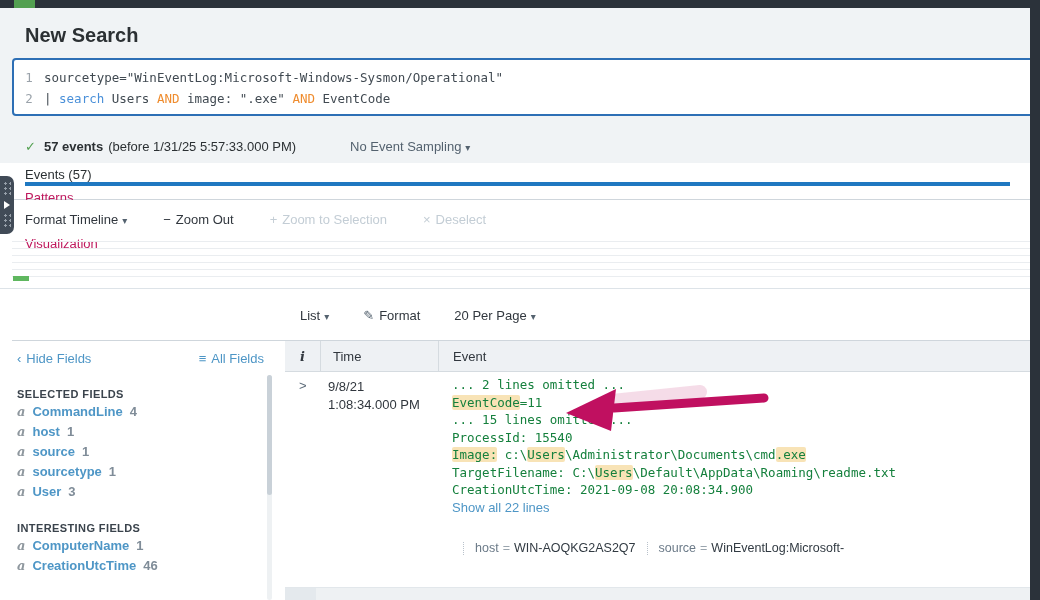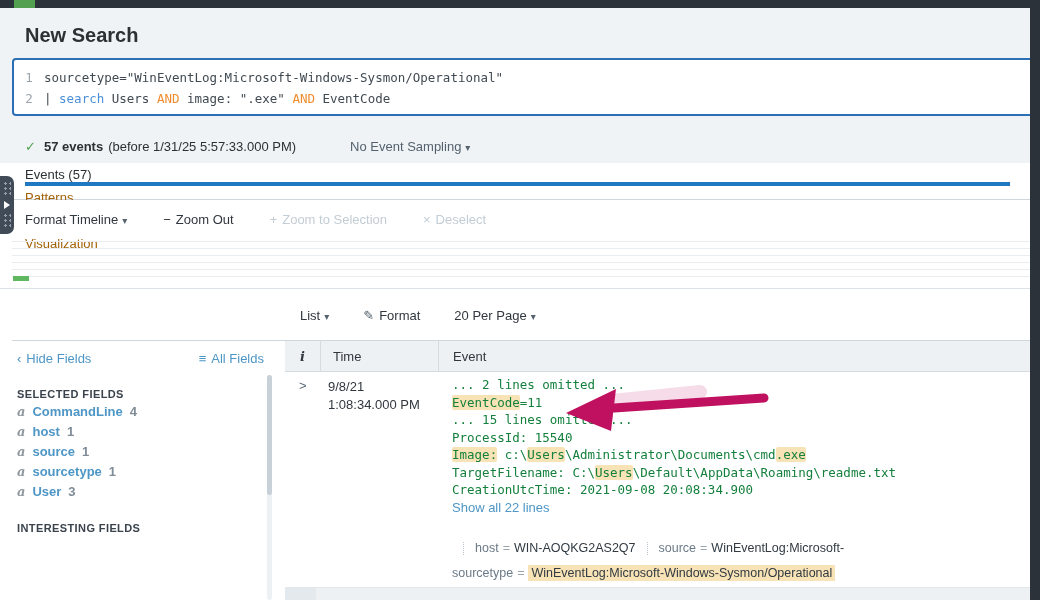--- a/index.html
+++ b/index.html
@@ -26,21 +26,21 @@
   .count-bar{position:absolute;left:0;top:130px;width:100%;height:33px;display:flex;align-items:center;padding-left:25px;box-sizing:border-box;}
   .check{color:var(--green);margin-right:8px;font-size:13px;}
   .count-strong{font-weight:bold;color:#2b3033;margin-right:5px;}
   .count-qual{color:#2b3033;}
   .sampling{margin-left:54px;color:#54626f;cursor:pointer;}
   .caret{font-size:10px;margin-left:4px;color:#54626f;}
 
   
   .tabs{position:absolute;left:0;top:163px;width:100%;height:37px;background:#fff;border-bottom:1px solid #cfd6dc;
         display:flex;align-items:stretch;padding-left:25px;box-sizing:border-box;flex-direction:column;}
-  .tab{display:flex;align-items:center;margin-right:30px;color:#a16207;cursor:pointer;border-bottom:4px solid transparent;box-sizing:border-box;padding-top:4px;}
+  .tab{display:flex;align-items:center;margin-right:30px;color:#be185d;cursor:pointer;border-bottom:4px solid transparent;box-sizing:border-box;padding-top:4px;}
   .tab.active{color:#2b3033;border-bottom-color:var(--accent_blue);}
 
   
   .handle{position:absolute;left:0;top:176px;width:14px;height:58px;background:#414b57;border-radius:0 7px 7px 0;z-index:50;cursor:pointer;}
   .handle .dots{position:absolute;left:3px;width:8px;height:16px;
        background-image:radial-gradient(#97a0aa 1px, transparent 1.3px);background-size:5px 5px;}
   .handle .dots.top{top:5px;} .handle .dots.bot{bottom:5px;}
   .handle .play{position:absolute;left:4px;top:25px;width:0;height:0;border-left:6px solid #fff;
        border-top:4px solid transparent;border-bottom:4px solid transparent;}
 
@@ -192,20 +192,24 @@
     </div>
     <div class="sb-sec">SELECTED FIELDS</div>
     <div>
         <div class="field-item"><span class="f-a">a</span><span class="f-name">CommandLine</span><span class="f-count">4</span></div>
         <div class="field-item"><span class="f-a">a</span><span class="f-name">host</span><span class="f-count">1</span></div>
         <div class="field-item"><span class="f-a">a</span><span class="f-name">source</span><span class="f-count">1</span></div>
         <div class="field-item"><span class="f-a">a</span><span class="f-name">sourcetype</span><span class="f-count">1</span></div>
         <div class="field-item"><span class="f-a">a</span><span class="f-name">User</span><span class="f-count">3</span></div>
       </div>
     <div class="sb-sec second">INTERESTING FIELDS</div>
+    <div>
+        <div class="field-item"><span class="f-a">a</span><span class="f-name">ComputerName</span><span class="f-count">1</span></div>
+        <div class="field-item"><span class="f-a">a</span><span class="f-name">CreationUtcTime</span><span class="f-count">46</span></div>
+      </div>
     <div class="sb-scroll">
         <div class="sb-thumb"></div>
       </div>
   </div>
 
   <div class="tbl-header">
     <div class="th-i">i</div>
     <div class="th-time">Time</div>
     <div class="th-event">Event</div>
   </div>
@@ -217,23 +221,20 @@
       <div>1:08:34.000 PM</div>
     </div>
     <div class="row-event"><div class="ev-line"><span>... 2 lines omitted ...</span></div><div class="ev-line"><span class="hl">EventCode</span><span>=11</span></div><div class="ev-line"><span>... 15 lines omitted ...</span></div><div class="ev-line"><span>ProcessId: 15540</span></div><div class="ev-line"><span class="hl">Image:</span><span> c:\</span><span class="hl">Users</span><span>\Administrator\Documents\cmd</span><span class="hl">.exe</span></div><div class="ev-line"><span>TargetFilename: C:\</span><span class="hl">Users</span><span>\Default\AppData\Roaming\readme.txt</span></div><div class="ev-line"><span>CreationUtcTime: 2021-09-08 20:08:34.900</span></div></div>
     <div class="show-all">Show all 22 lines</div>
     <div class="kv-line l1">
         <span class="kv-sep"></span>
         <span class="kv"><span class="k">host</span><span class="eq">=</span><span class="v">WIN-AOQKG2AS2Q7</span></span>
         <span class="kv-sep"></span>
         <span class="kv"><span class="k">source</span><span class="eq">=</span><span class="v">WinEventLog:Microsoft-</span></span>
       </div>
-    <div class="kv-line l2">
-        <span class="kv"><span class="k">sourcetype</span><span class="eq">=</span><span class="v hl">WinEventLog:Microsoft-Windows-Sysmon/Operational</span></span>
-      </div>
   </div>
 
   <div class="next-strip">
     <div class="cell-i"></div>
   </div>
 
   <svg class="arrow-svg" viewBox="0 0 1040 600">
     <line x1="700" y1="392" x2="612" y2="401" style="stroke:var(--arrow);opacity:0.14" stroke-width="14" stroke-linecap="round"></line>
     <line x1="764" y1="398" x2="614" y2="408" style="stroke:var(--arrow)" stroke-width="9" stroke-linecap="round"></line>
     <polygon points="566,413 616,389 611,431" style="fill:var(--arrow)"></polygon>

